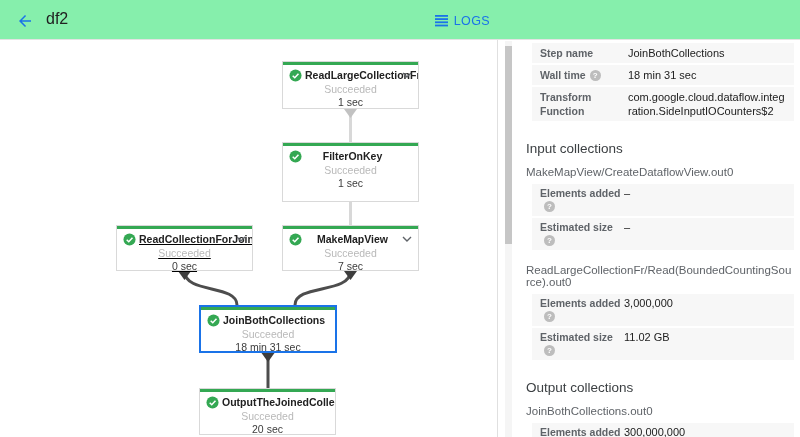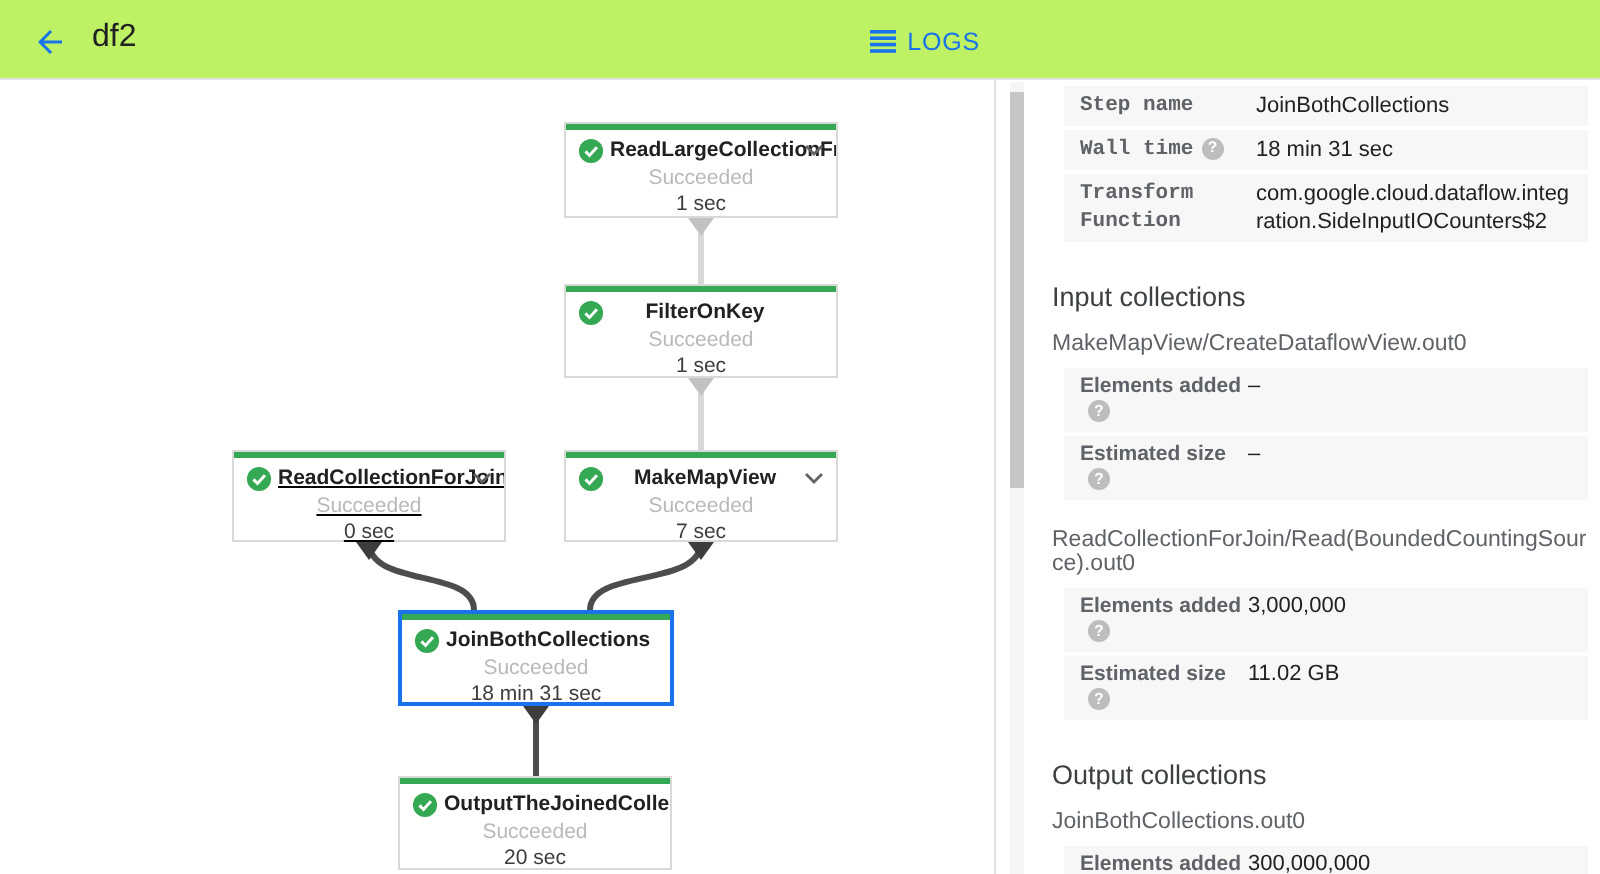--- a/index.html
+++ b/index.html
@@ -1,20 +1,20 @@
 <!DOCTYPE html>
 <html><head>
 <meta charset="utf-8">
 <style>
   * { margin:0; padding:0; box-sizing:border-box; }
   body { font-family:"Liberation Sans", sans-serif; background:#fff; }
   .app { position:relative; width:800px; height:437px; background:#fff; overflow:hidden; }
 
   
-  .topbar { position:absolute; left:0; top:0; width:800px; height:40px; background:#bef264;
+  .topbar { position:absolute; left:0; top:0; width:800px; height:40px; background:#86efac;
             border-bottom:1px solid #e3e3e3; z-index:5; }
   .back-btn { position:absolute; left:12px; top:8px; width:26px; height:26px; cursor:pointer;
               display:flex; align-items:center; justify-content:center; }
   .job-title { position:absolute; left:46px; top:10px; font-size:16px; color:#212121; }
   .logs-btn { position:absolute; right:310px; top:9px; height:24px; display:flex; align-items:center;
               gap:5px; color:#1a73e8; font-size:12.5px; font-weight:normal; letter-spacing:.4px; cursor:pointer; }
 
   
   .graph-panel { position:absolute; left:0; top:40px; width:498px; height:397px; background:#fff;
                  border-right:1px solid #e0e0e0; }
@@ -35,21 +35,21 @@
   .panel-header { position:relative; height:40px; border-bottom:1px solid #e3e3e3; }
   .close-btn { position:absolute; left:20px; top:11px; width:18px; height:18px; cursor:pointer; }
   .panel-title { position:absolute; left:56px; top:11px; font-size:15px; color:#202124; font-weight:bold; }
   .scrollbar-track { position:absolute; left:7px; top:41px; width:7px; height:396px; background:#f5f5f5; }
   .scrollbar-thumb { position:absolute; left:0; top:5px; width:7px; height:198px; background:#c6c6c6; cursor:pointer; }
 
   .panel-body { position:absolute; left:0; top:40px; width:302px; height:397px; overflow:hidden;
                 padding:3px 6px 0 28px; }
   .kv-table { margin-left:6px; }
   .kv-row { display:flex; background:#f7f7f7; padding:3px 8px; margin-bottom:2px; }
-  .kv-row .k { flex:0 0 88px; font-size:10.5px; font-weight:bold; color:#5f6368; line-height:14px;font-family:Liberation Mono, monospace; }
+  .kv-row .k { flex:0 0 88px; font-size:10.5px; font-weight:bold; color:#5f6368; line-height:14px; }
   .kv-row .v { flex:1; font-size:11px; color:#212121; line-height:14px; word-break:break-all; }
 
   .section-heading { font-size:13.5px; color:#3c4043; margin-top:20px; }
   .group-name { font-size:11.5px; color:#5f6368; margin-top:10px; word-break:break-all; }
   .metric-rows { margin-top:6px; margin-left:6px; }
   .metric-row { display:flex; background:#f7f7f7; padding:3px 8px; margin-bottom:2px;justify-content:space-between; }
   .metric-row .k { flex:0 0 84px; font-size:10.5px; font-weight:bold; color:#5f6368; line-height:13px; }
   .metric-row .v { flex:1; font-size:11px; color:#212121; line-height:13px; }
 
   .help-icon { display:inline-block; width:11px; height:11px; border-radius:50%; background:#bdbdbd;
@@ -104,21 +104,21 @@
         </svg>
         <div class="label">ReadLargeCollectionFr...</div>
         <svg class="chev" viewBox="0 0 10 6">
           <path d="M1,1 L5,5 L9,1" stroke="#5f6368" stroke-width="1.4" fill="none"></path>
         </svg>
       </div>
       <div class="status">Succeeded</div>
       <div class="time">1 sec</div>
     </div>
 
-    <div class="node" style="left:282px; top:102px; width:137px; height:47px;">
+    <div class="node" style="left:282px; top:102px; width:137px; height:60px;">
       <div class="bar"></div>
       <div class="title-row">
         <svg class="check-icon" viewBox="0 0 14 14">
           <circle cx="7" cy="7" r="6.5" fill="#34a853"></circle>
             <path d="M4 7.2 L6.2 9.4 L10.2 5" stroke="#fff" stroke-width="1.6" fill="none"></path>
         </svg>
         <div class="label">FilterOnKey</div>
       </div>
       <div class="status">Succeeded</div>
       <div class="time">1 sec</div>
@@ -219,21 +219,21 @@
         <div class="metric-row">
           <div class="k"><span>Elements added</span><span class="help-icon">?</span></div>
           <div class="v">–</div>
         </div>
         <div class="metric-row">
           <div class="k"><span>Estimated size</span><span class="help-icon">?</span></div>
           <div class="v">–</div>
         </div>
       </div>
 
-      <div class="group-name" style="margin-top:14px;">ReadCollectionForJoin/Read(BoundedCountingSource).out0</div>
+      <div class="group-name" style="margin-top:14px;">ReadLargeCollectionFr/Read(BoundedCountingSource).out0</div>
       <div class="metric-rows">
         <div class="metric-row">
           <div class="k"><span>Elements added</span><span class="help-icon">?</span></div>
           <div class="v">3,000,000</div>
         </div>
         <div class="metric-row">
           <div class="k"><span>Estimated size</span><span class="help-icon">?</span></div>
           <div class="v">11.02 GB</div>
         </div>
       </div>

